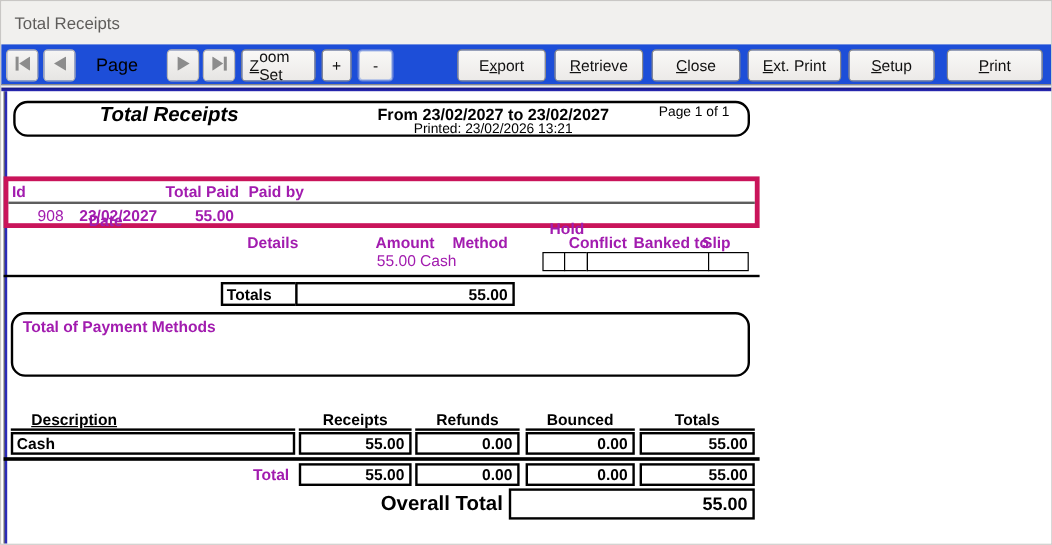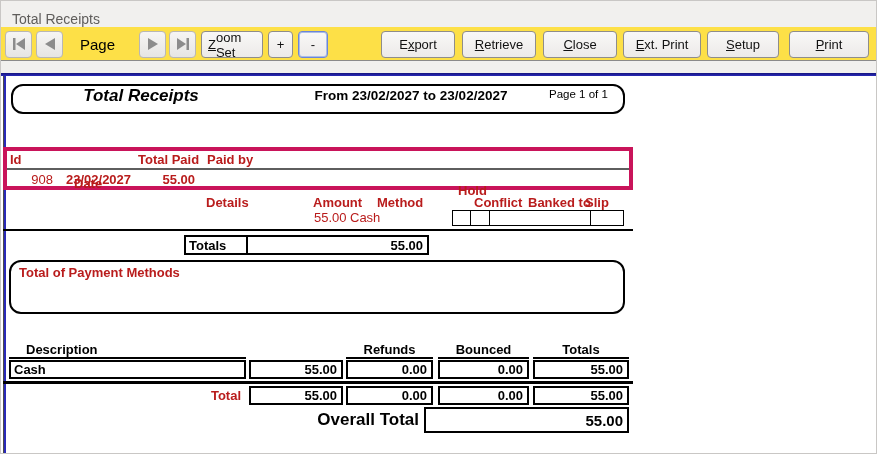--- a/index.html
+++ b/index.html
@@ -6,21 +6,21 @@
   html,body { background:#d7d5d2; }
   .app {
     position:relative; width:877px; height:454px;
     background:#f1f0ee; border:1px solid #c9c7c5;
     font-family:"Liberation Sans", sans-serif; overflow:hidden;
   }
   
   .titlebar { position:absolute; left:0; top:0; width:100%; height:40px; background:#f1f0ee; }
   .titlebar .title { position:absolute; left:11px; top:10px; font-size:14px; color:#5f5d5b; }
   
-  .toolbar { position:absolute; left:0; top:26px; width:100%; height:34px; background:#fde047; border-bottom:1px solid #8a8a8a; }
+  .toolbar { position:absolute; left:0; top:36px; width:100%; height:34px; background:#1d4ed8; border-bottom:1px solid #8a8a8a; }
   .navbtn {
     position:absolute; top:4px; width:27px; height:27px;
     background:linear-gradient(#f6f5f4,#e6e5e3); border:1px solid #b9b7b4; border-radius:4px;
     display:flex; align-items:center; justify-content:center; cursor:pointer;
   }
   .tbtn {
     position:absolute; top:4px; height:27px;
     background:linear-gradient(#f9f8f7,#eceae8); border:1px solid #8f8d8a; border-radius:4px;
     font-size:13px; color:#111; display:flex; align-items:center; justify-content:center; cursor:pointer;
     padding:0 6px;
@@ -28,21 +28,21 @@
   .tbtn.focus { border:1px solid #6b85d8; box-shadow:0 0 0 1px #a9bce8 inset; }
   .u { text-decoration:underline; }
   .pagelabel { position:absolute; left:79px; top:9px; font-size:15px; color:#000; }
   
   .report { position:absolute; left:0; top:75px; width:877px; height:378px; background:#ffffff; }
   .page-topline { position:absolute; left:0; top:-3px; width:877px; height:3px; background:linear-gradient(#14147e, var(--page-edge-blue,#2a2ab8)); }
   .page-leftline-dark { position:absolute; left:2px; top:0; width:1px; height:378px; background:#4a4a4a; }
   .page-leftline-blue { position:absolute; left:3px; top:0; width:2px; height:378px; background:var(--page-edge-blue,#2a2ab8); }
   .abs { position:absolute; white-space:nowrap; }
   .b { font-weight:bold; }
-  .t13 { font-size:13px; color:#b91c1c; }
+  .t13 { font-size:13px; color:#a21caf; }
   .rounded-box { position:absolute; border:2px solid #000; border-radius:12px; background:#fff; }
   .hl-box { position:absolute; border:4px solid var(--highlight,#c9145a); background:transparent; }
   .hline { position:absolute; background:#000; }
   .grayline { position:absolute; background:#5e5e5e; }
   .cellbox { position:absolute; border:2px solid #000; background:#fff; font-size:13px; font-weight:bold; color:#000; display:flex; align-items:center; }
   .cellbox.num { justify-content:flex-end; padding-right:4px; }
   .cellbox.txt { justify-content:flex-start; padding-left:3px; }
   .chk { position:absolute; border:1px solid #000; background:#fff; }
   .colhead { position:absolute; border-bottom:2px solid #000; font-size:13px; font-weight:bold; color:#000; text-align:center; }
   .right { text-align:right; }
@@ -131,20 +131,21 @@
   </div>
 
   <div class="report">
     <div class="page-topline"></div>
     <div class="page-leftline-dark"></div>
     <div class="page-leftline-blue"></div>
 
     <div class="rounded-box" style="left:10px; top:8px; width:614px; height:30px;"></div>
     <div class="abs b" style="left:40px; top:10px; width:200px; font-size:17px; font-style:italic; text-align:center;">Total Receipts</div>
     <div class="abs b center" style="left:265px; top:12px; width:290px; font-size:13.5px;">From 23/02/2027 to 23/02/2027</div>
+    <div class="abs center" style="left:265px; top:26px; width:290px; font-size:11.5px;">Printed: 23/02/2026 13:21</div>
     <div class="abs" style="left:548px; top:12px; font-size:11.5px;">Page 1 of 1</div>
 
     <div class="hl-box" style="left:2px; top:71px; width:630px; height:43px;"></div>
     <div class="abs b t13" style="left:9px;  top:76px;">Id</div>
     <div class="abs b t13" style="left:73px; top:76px;margin-top:24px;">Date</div>
     <div class="abs b t13" style="left:137px; top:76px;">Total Paid</div>
     <div class="abs b t13" style="left:206px; top:76px;">Paid by</div>
     <div class="grayline" style="left:6px; top:92px; width:622px; height:2px;"></div>
     <div class="abs t13 right" style="left:20px; top:96px; width:32px;">908</div>
     <div class="abs b t13" style="left:65px; top:96px;">23/02/2027</div>
@@ -165,21 +166,22 @@
     <div class="chk" style="left:488px; top:134px; width:102px; height:16px;"></div>
     <div class="chk" style="left:589px; top:134px; width:34px; height:16px;"></div>
 
     <div class="hline" style="left:2px; top:153px; width:630px; height:2px;"></div>
     <div class="cellbox txt" style="left:183px; top:159px; width:64px; height:20px;">Totals</div>
     <div class="cellbox num" style="left:245px; top:159px; width:183px; height:20px;">55.00</div>
 
     <div class="rounded-box" style="left:8px; top:184px; width:616px; height:54px;"></div>
     <div class="abs b t13" style="left:18px; top:189px;">Total of Payment Methods</div>
 
-    <div class="colhead" style="left:8px;  top:266px; width:237px; height:17px; text-align:left; padding-left:17px;">Description</div>
+    <div class="colhead" style="left:8px;  top:266px; width:237px; height:17px; text-align:left; padding-left:17px;text-decoration:underline;">Description</div>
+    <div class="colhead" style="left:248px; top:266px; width:94px; height:17px;">Receipts</div>
     <div class="colhead" style="left:345px; top:266px; width:87px; height:17px;">Refunds</div>
     <div class="colhead" style="left:437px; top:266px; width:91px; height:17px;">Bounced</div>
     <div class="colhead" style="left:532px; top:266px; width:96px; height:17px;">Totals</div>
 
     <div class="cellbox txt" style="left:8px;  top:284px; width:237px; height:19px;">Cash</div>
     <div class="cellbox num" style="left:248px; top:284px; width:94px; height:19px;">55.00</div>
     <div class="cellbox num" style="left:345px; top:284px; width:87px; height:19px;">0.00</div>
     <div class="cellbox num" style="left:437px; top:284px; width:91px; height:19px;">0.00</div>
     <div class="cellbox num" style="left:532px; top:284px; width:96px; height:19px;">55.00</div>
 

